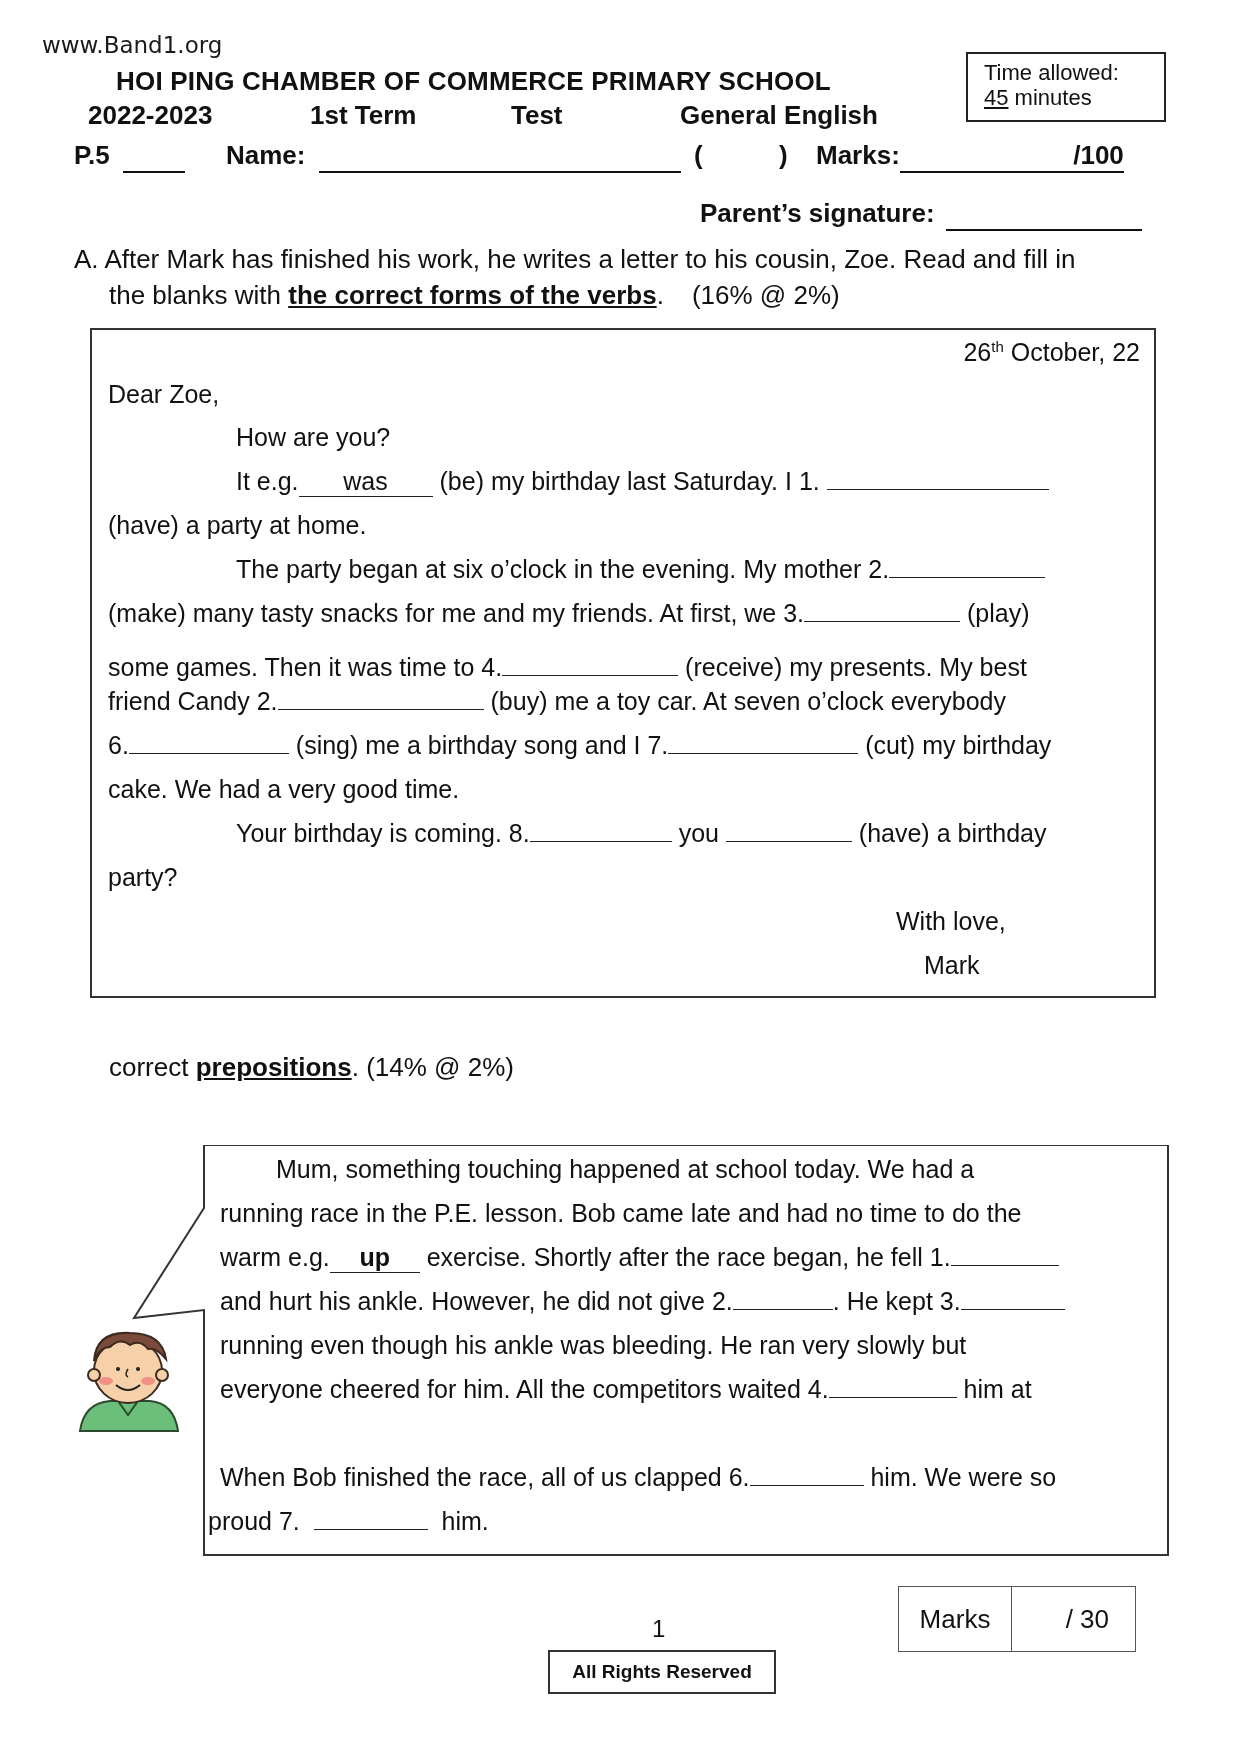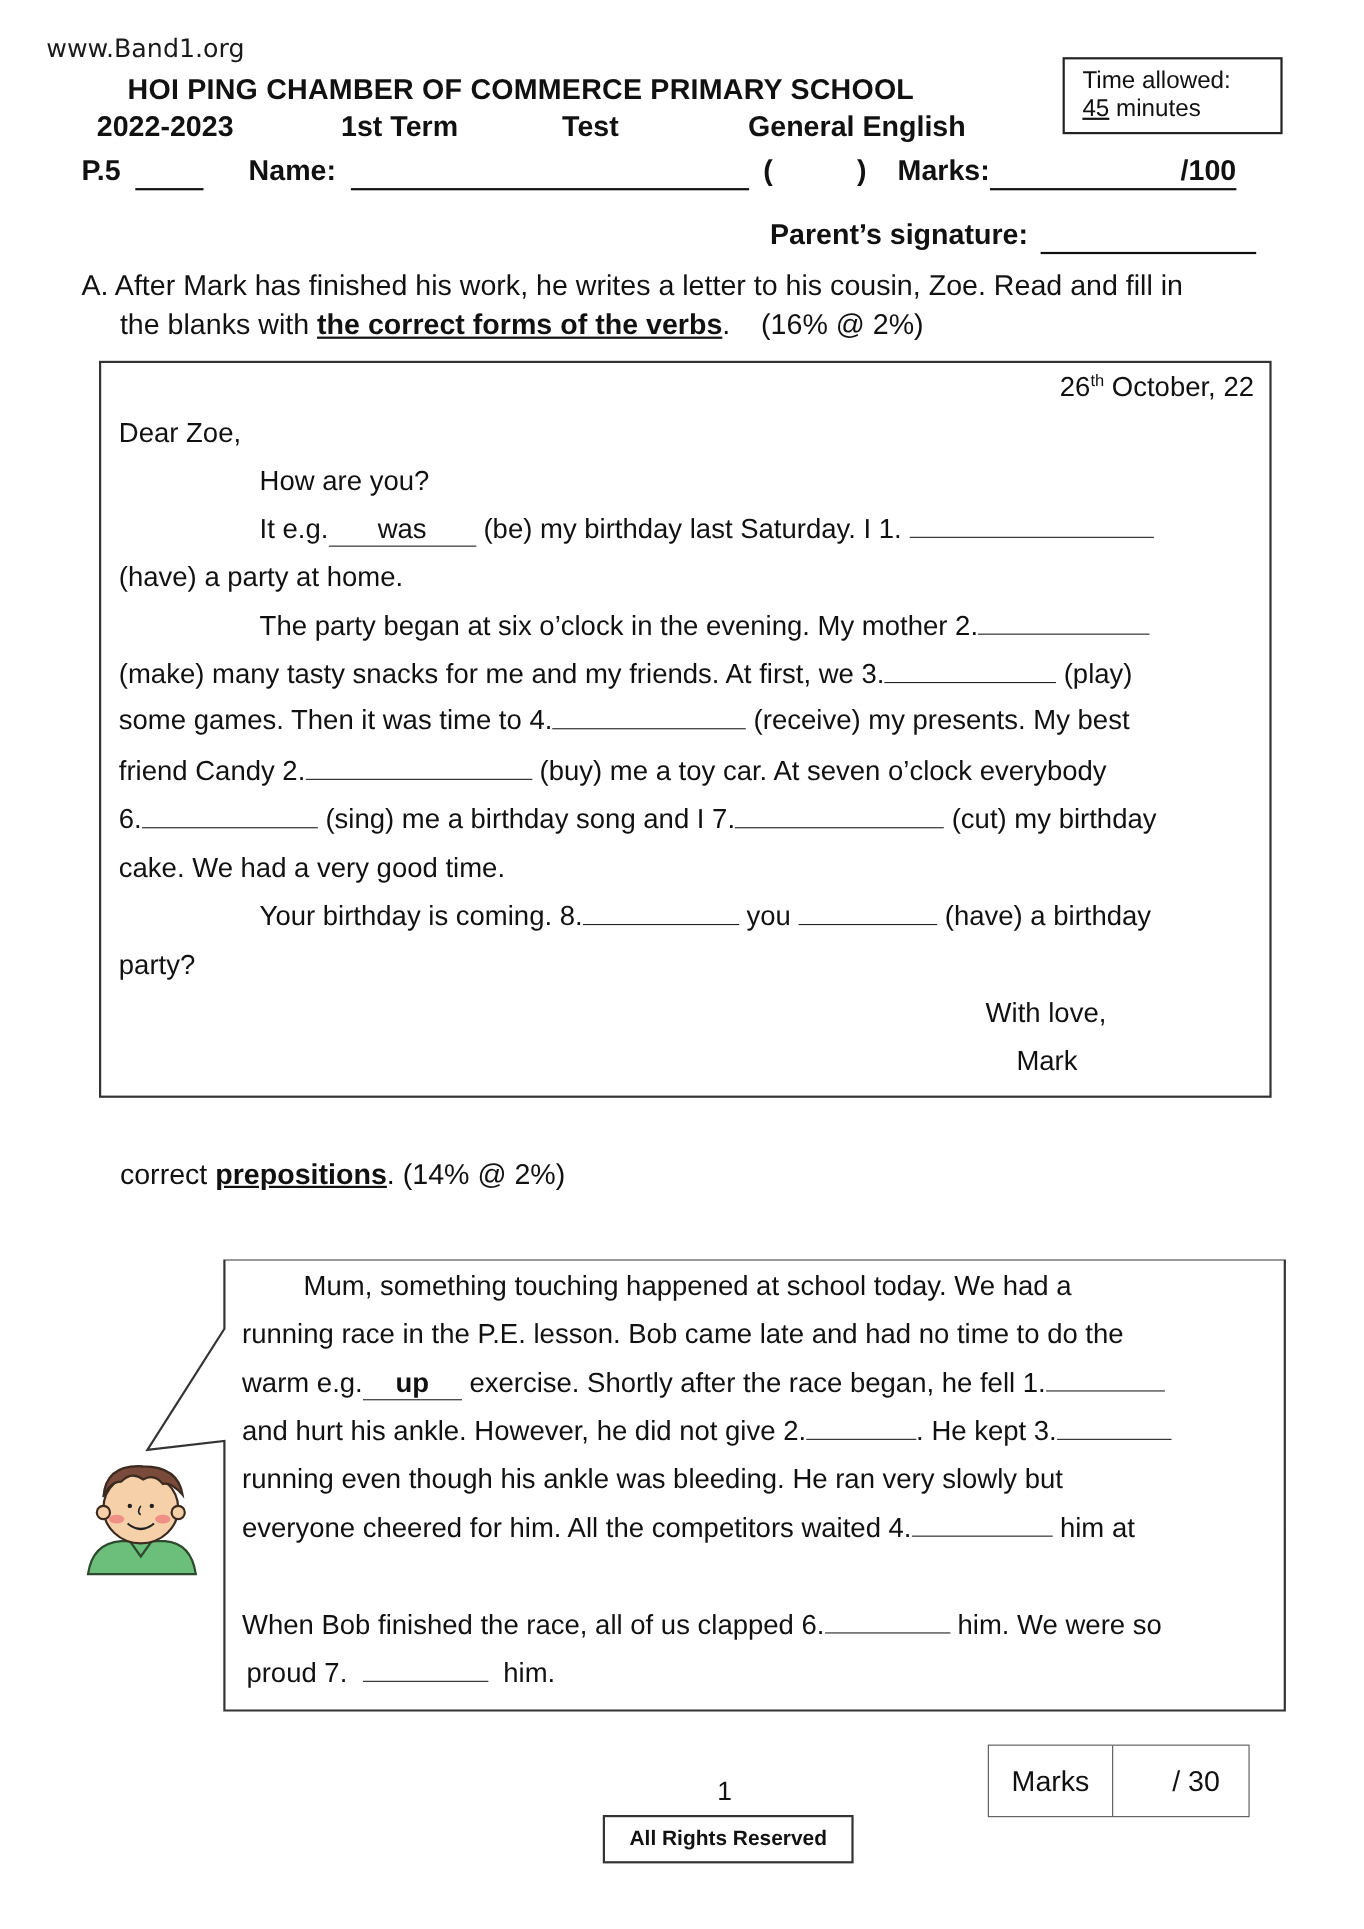--- a/index.html
+++ b/index.html
@@ -70,21 +70,21 @@
 </div>
 
 <div class="abs letterbox">
   <div class="ltxt" style="right:14px; top:8px;"><span>26</span><sup style="font-size:15px;">th</sup><span> October, 22</span></div>
   <div class="ltxt" style="left:16px; top:50px;">Dear Zoe,</div>
   <div class="ltxt" style="left:144px; top:93px;">How are you?</div>
   <div class="ltxt" style="left:144px; top:137px;"><span>It e.g.</span><span class="blank filled" style="width:134px;height:auto;">was</span><span> (be) my birthday last Saturday. I 1. </span><span class="blank" style="width:222px;"></span></div>
   <div class="ltxt" style="left:16px; top:181px;">(have) a party at home.</div>
   <div class="ltxt" style="left:144px; top:225px;"><span>The party began at six o’clock in the evening. My mother 2.</span><span class="blank" style="width:156px;"></span></div>
   <div class="ltxt" style="left:16px; top:269px;"><span>(make) many tasty snacks for me and my friends. At first, we 3.</span><span class="blank" style="width:156px;"></span><span> (play)</span></div>
-  <div class="ltxt" style="left:16px; top:311px;"><span>some games. Then it was time to 4.</span><span class="blank" style="width:176px;"></span><span> (receive) my presents. My best</span></div>
+  <div class="ltxt" style="left:16px; top:323px;"><span>some games. Then it was time to 4.</span><span class="blank" style="width:176px;"></span><span> (receive) my presents. My best</span></div>
   <div class="ltxt" style="left:16px; top:357px;"><span>friend Candy 2.</span><span class="blank" style="width:206px;"></span><span> (buy) me a toy car. At seven o’clock everybody</span></div>
   <div class="ltxt" style="left:16px; top:401px;"><span>6.</span><span class="blank" style="width:160px;"></span><span> (sing) me a birthday song and I 7.</span><span class="blank" style="width:190px;"></span><span> (cut) my birthday</span></div>
   <div class="ltxt" style="left:16px; top:445px;">cake. We had a very good time.</div>
   <div class="ltxt" style="left:144px; top:489px;"><span>Your birthday is coming. 8.</span><span class="blank" style="width:142px;"></span><span> you </span><span class="blank" style="width:126px;"></span><span> (have) a birthday</span></div>
   <div class="ltxt" style="left:16px; top:533px;">party?</div>
   <div class="ltxt" style="left:804px; top:577px;">With love,</div>
   <div class="ltxt" style="left:832px; top:621px;">Mark</div>
 </div>
 
 <div class="abs instr" style="left:74px; top:1049px;">
@@ -112,21 +112,21 @@
 </div>
 
 <div class="abs" style="left:204px; top:1145px; width:960px; height:410px;">
   <div class="btxt" style="left:72px; top:10px;">Mum, something touching happened at school today. We had a</div>
   <div class="btxt" style="left:16px; top:54px;">running race in the P.E. lesson. Bob came late and had no time to do the</div>
   <div class="btxt" style="left:16px; top:98px;"><span>warm e.g.</span><span class="blank" style="width:90px;height:auto;font-weight:bold;">up</span><span>  exercise. Shortly after the race began, he fell 1.</span><span class="blank" style="width:108px;"></span></div>
   <div class="btxt" style="left:16px; top:142px;"><span>and hurt his ankle. However, he did not give 2.</span><span class="blank" style="width:100px;"></span><span>. He kept 3.</span><span class="blank" style="width:104px;"></span></div>
   <div class="btxt" style="left:16px; top:186px;">running even though his ankle was bleeding. He ran very slowly but</div>
   <div class="btxt" style="left:16px; top:230px;"><span>everyone cheered for him. All the competitors waited 4.</span><span class="blank" style="width:128px;"></span><span>  him at</span></div>
   <div class="btxt" style="left:16px; top:318px;"><span>When Bob finished the race, all of us clapped 6.</span><span class="blank" style="width:114px;"></span><span>  him. We were so</span></div>
-  <div class="btxt" style="left:20px; top:362px;"><span style="white-space:pre;">proud 7.  </span><span class="blank" style="width:114px;"></span><span style="white-space:pre;">  him.</span></div>
+  <div class="btxt" style="left:4px; top:362px;"><span style="white-space:pre;">proud 7.  </span><span class="blank" style="width:114px;"></span><span style="white-space:pre;">  him.</span></div>
 </div>
 
 <div class="abs marksbox">
   <div class="c1">Marks</div>
   <div class="c2">/ 30</div>
 </div>
 <div class="abs pagenum">1</div>
 <div class="abs rights">All Rights Reserved</div>
 
 </body></html>

